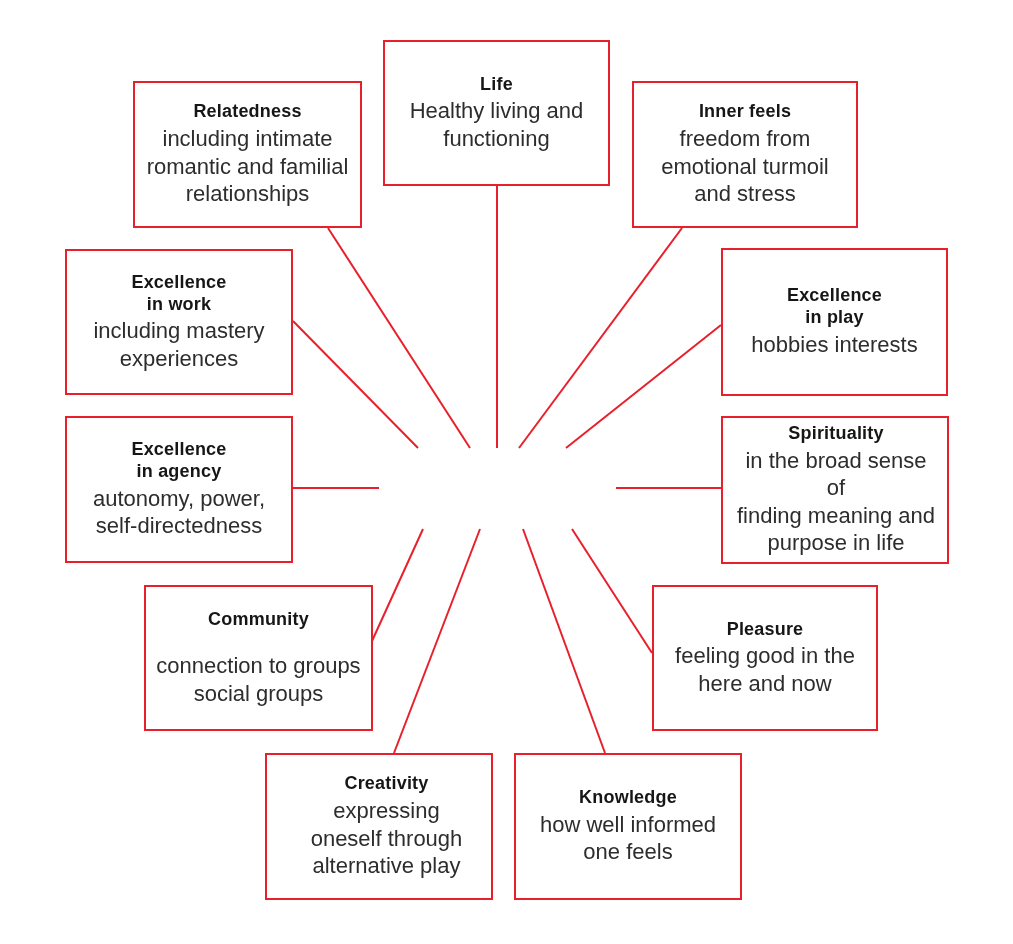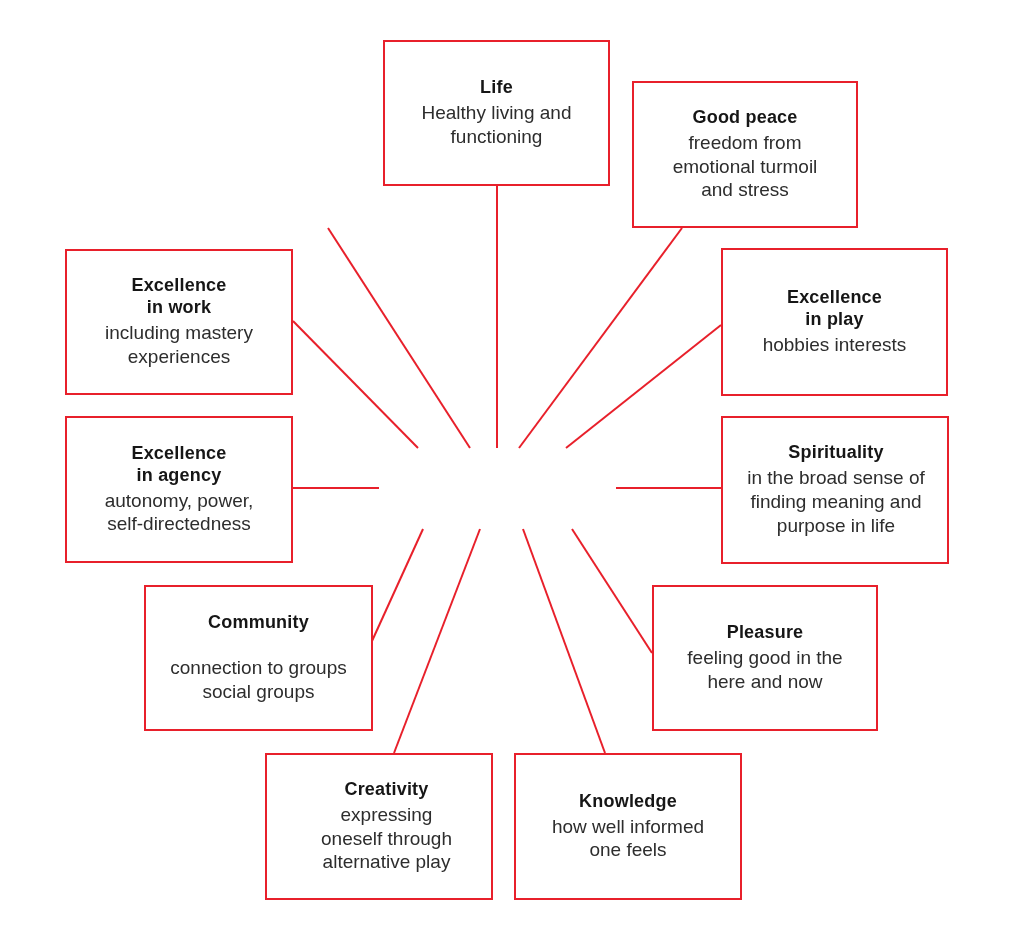--- a/index.html
+++ b/index.html
@@ -10,21 +10,21 @@
     position:absolute;z-index:1;background:#ffffff;
     border:2px solid var(--line,#e8202b);box-sizing:border-box;
     display:flex;flex-direction:column;align-items:center;justify-content:center;
     text-align:center;padding:6px 10px;
   }
   .node-title{
     font-weight:bold;font-size:18px;line-height:1.22;
     color:var(--heading,#161616);white-space:pre-line;letter-spacing:.2px;
   }
   .node-subtitle{
-    font-size:19px;line-height:1.25;color:var(--body,#2d2d2d);
+    font-size:22px;line-height:1.25;color:var(--body,#2d2d2d);
     white-space:pre-line;margin-top:2px;
   }
   .center-node .center-label{
     font-weight:bold;font-size:26px;color:var(--heading,#161616);letter-spacing:.4px;
   }
 </style>
 </head>
 <body>
 
 <div class="canvas">
@@ -43,23 +43,29 @@
       <line x1="523" y1="529" x2="605" y2="753" stroke="#e8202b" stroke-width="2"></line>
     </svg>
 
 
   <div class="node" style="left: 383px; top: 40px; width: 227px; height: 146px;">
     <div class="node-title">Life</div>
     <div class="node-subtitle">Healthy living and
 functioning</div>
   </div>
 
+  <div class="node" style="left: 133px; top: 81px; width: 229px; height: 147px;">
+    <div class="node-title">Relatedness</div>
+    <div class="node-subtitle">including intimate
+romantic and familial
+relationships</div>
+  </div>
 
   <div class="node" style="left: 632px; top: 81px; width: 226px; height: 147px;">
-    <div class="node-title">Good peace</div>
+    <div class="node-title">Inner feels</div>
     <div class="node-subtitle">freedom from
 emotional turmoil
 and stress</div>
   </div>
 
   <div class="node" style="left: 65px; top: 249px; width: 228px; height: 146px;">
     <div class="node-title">Excellence
 in work</div>
     <div class="node-subtitle">including mastery
 experiences</div>

